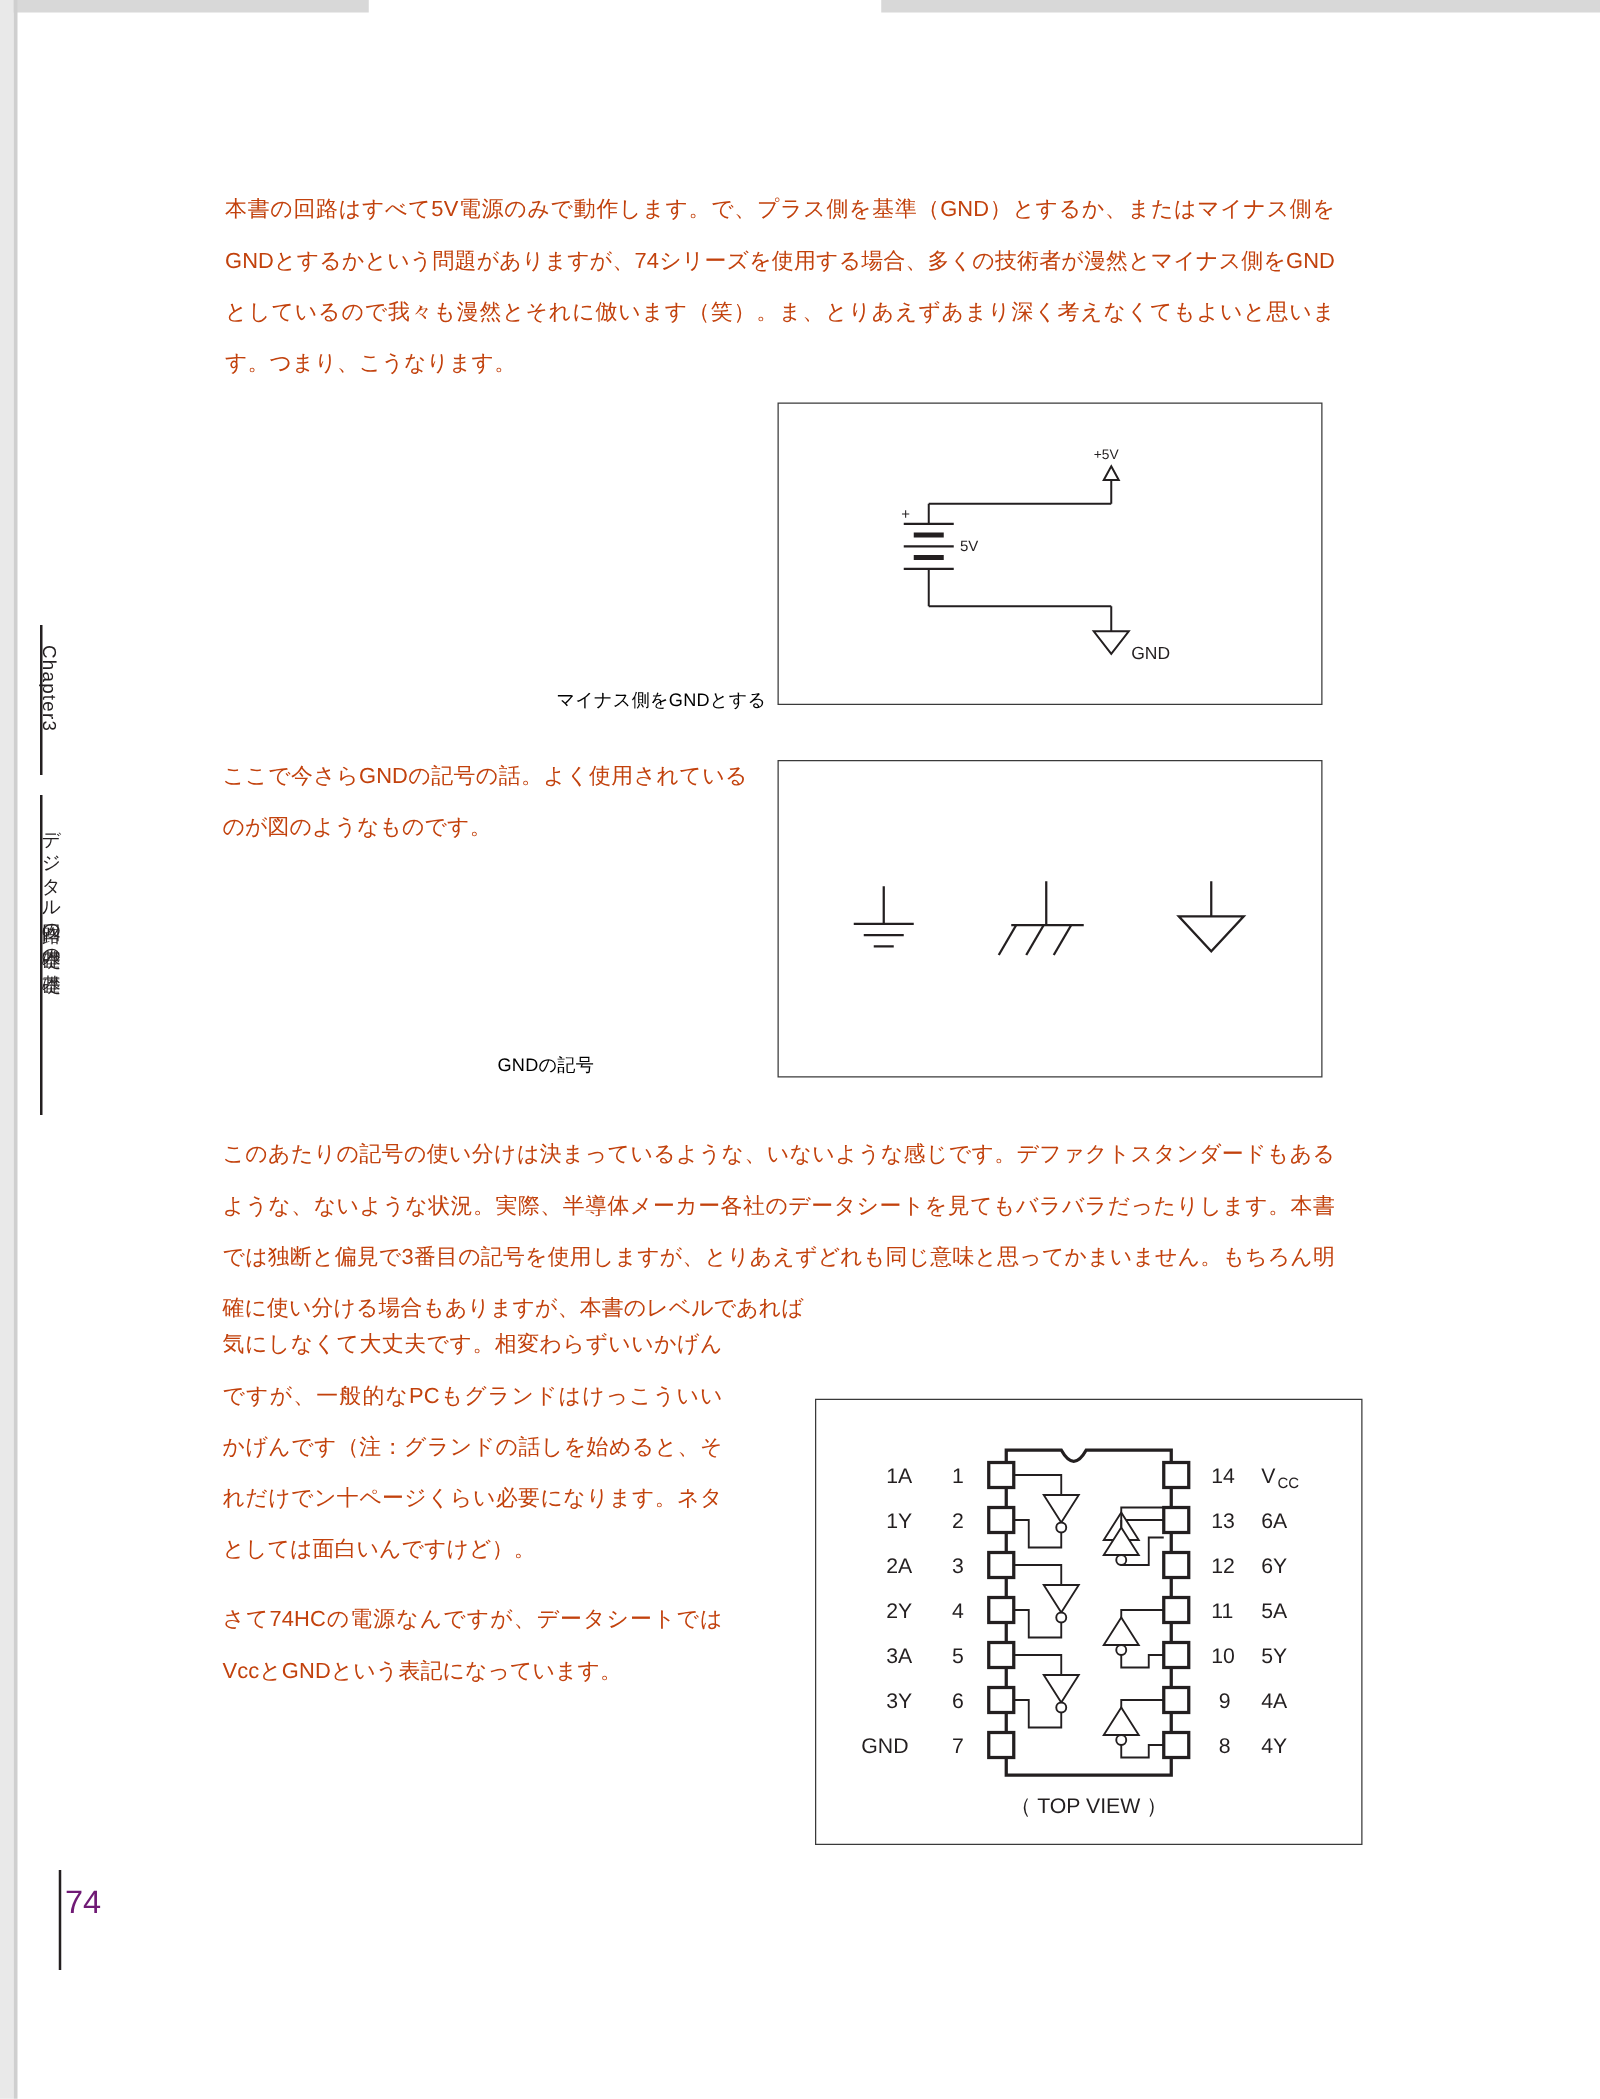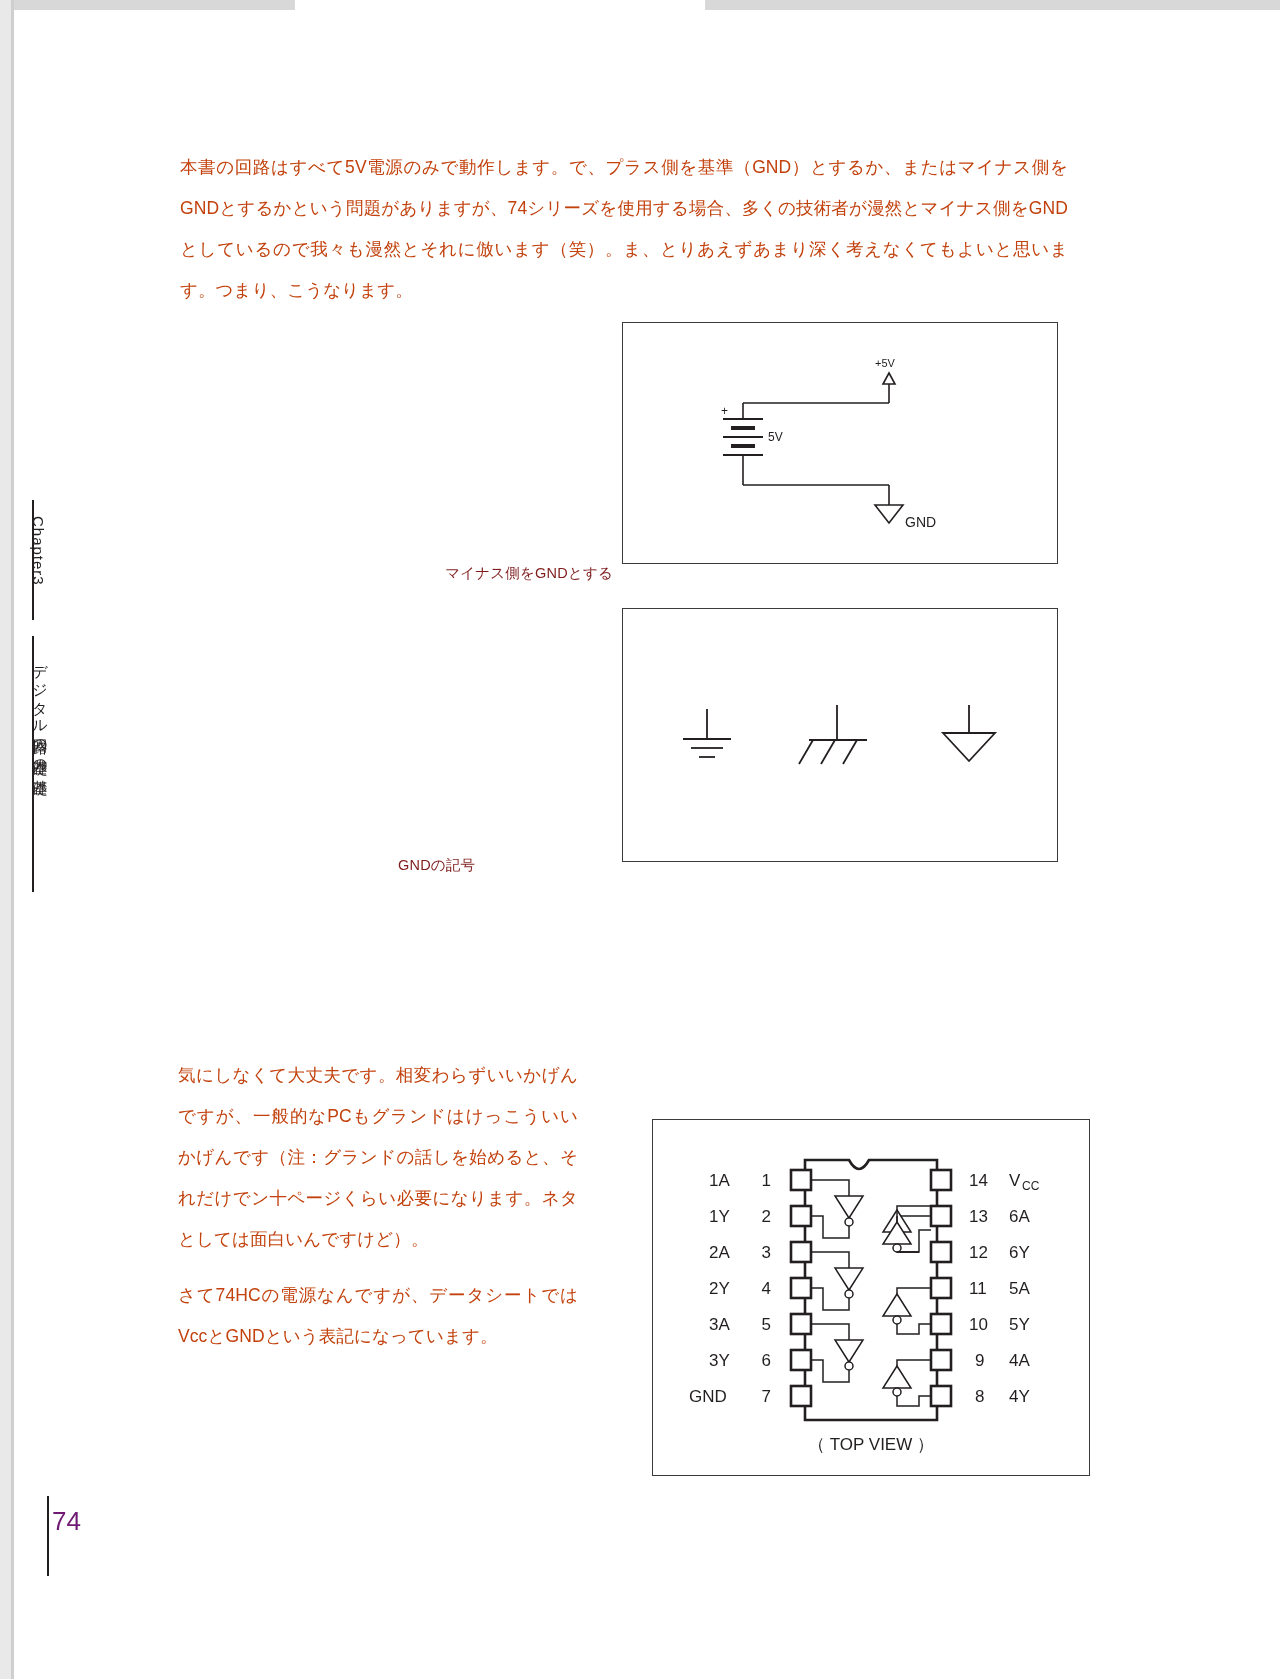--- a/index.html
+++ b/index.html
@@ -53,21 +53,21 @@
   #para4{left:178px;top:1055px;width:400px;}
   #para5{left:178px;top:1275px;width:400px;}
 
   
   .figbox{position:absolute;border:1.3px solid #3a3a3a;background:#fff;text-align:center;}
   #fig1{left:622px;top:322px;width:434px;height:240px;}
   #fig2{left:622px;top:608px;width:434px;height:252px;}
   #fig3{left:620px;top:1119px;width:436px;height:355px;margin-left:32px;}
 
   .figcap{
-    position:absolute;font-size:14.5px;color:#7f1d1d;line-height:25px;letter-spacing:0.2px;margin-top:12px;
+    position:absolute;font-size:14.5px;color:#000000;line-height:25px;letter-spacing:0.2px;
   }
   #cap1{left:398px;top:549px;width:215px;text-align:right;}
   #cap2{left:398px;top:841px;width:205px;}
   #cap3{left:230px;top:1374px;width:370px;text-align:right;line-height:27px;}
 
   svg{display:block;}
   .fig-svg{position:absolute;left:0;top:0;}
 </style>
 </head>
 <body>
@@ -81,20 +81,22 @@
 
   <div class="rail-seg-a"></div>
   <div class="rail-seg-b"></div>
   <div class="vert-text chapter-label">Chapter3</div>
   <div class="vert-text chapter-title">デジタル回路の基礎の基礎</div>
 
   <div class="pagenum-rule"></div>
   <div class="pagenum">74</div>
 
   <div class="para" id="para1">本書の回路はすべて5V電源のみで動作します。で、プラス側を基準（GND）とするか、またはマイナス側をGNDとするかという問題がありますが、74シリーズを使用する場合、多くの技術者が漫然とマイナス側をGNDとしているので我々も漫然とそれに倣います（笑）。ま、とりあえずあまり深く考えなくてもよいと思います。つまり、こうなります。</div>
+  <div class="para" id="para2">ここで今さらGNDの記号の話。よく使用されているのが図のようなものです。</div>
+  <div class="para" id="para3">このあたりの記号の使い分けは決まっているような、いないような感じです。デファクトスタンダードもあるような、ないような状況。実際、半導体メーカー各社のデータシートを見てもバラバラだったりします。本書では独断と偏見で3番目の記号を使用しますが、とりあえずどれも同じ意味と思ってかまいません。もちろん明確に使い分ける場合もありますが、本書のレベルであれば</div>
   <div class="para" id="para4">気にしなくて大丈夫です。相変わらずいいかげんですが、一般的なPCもグランドはけっこういいかげんです（注：グランドの話しを始めると、それだけでン十ページくらい必要になります。ネタとしては面白いんですけど）。</div>
   <div class="para" id="para5">さて74HCの電源なんですが、データシートではVccとGNDという表記になっています。</div>
 
   <div class="figbox" id="fig1">
     <svg class="fig-svg" width="434" height="240" viewBox="0 0 434 240">
       <g fill="none" stroke="#231f20" stroke-width="1.6">
 
         <path d="M266 50 L272 61 L260 61 Z" fill="#ffffff" stroke="#231f20" stroke-width="1.6"></path>
         <line x1="266" y1="61" x2="266" y2="80"></line>
 

